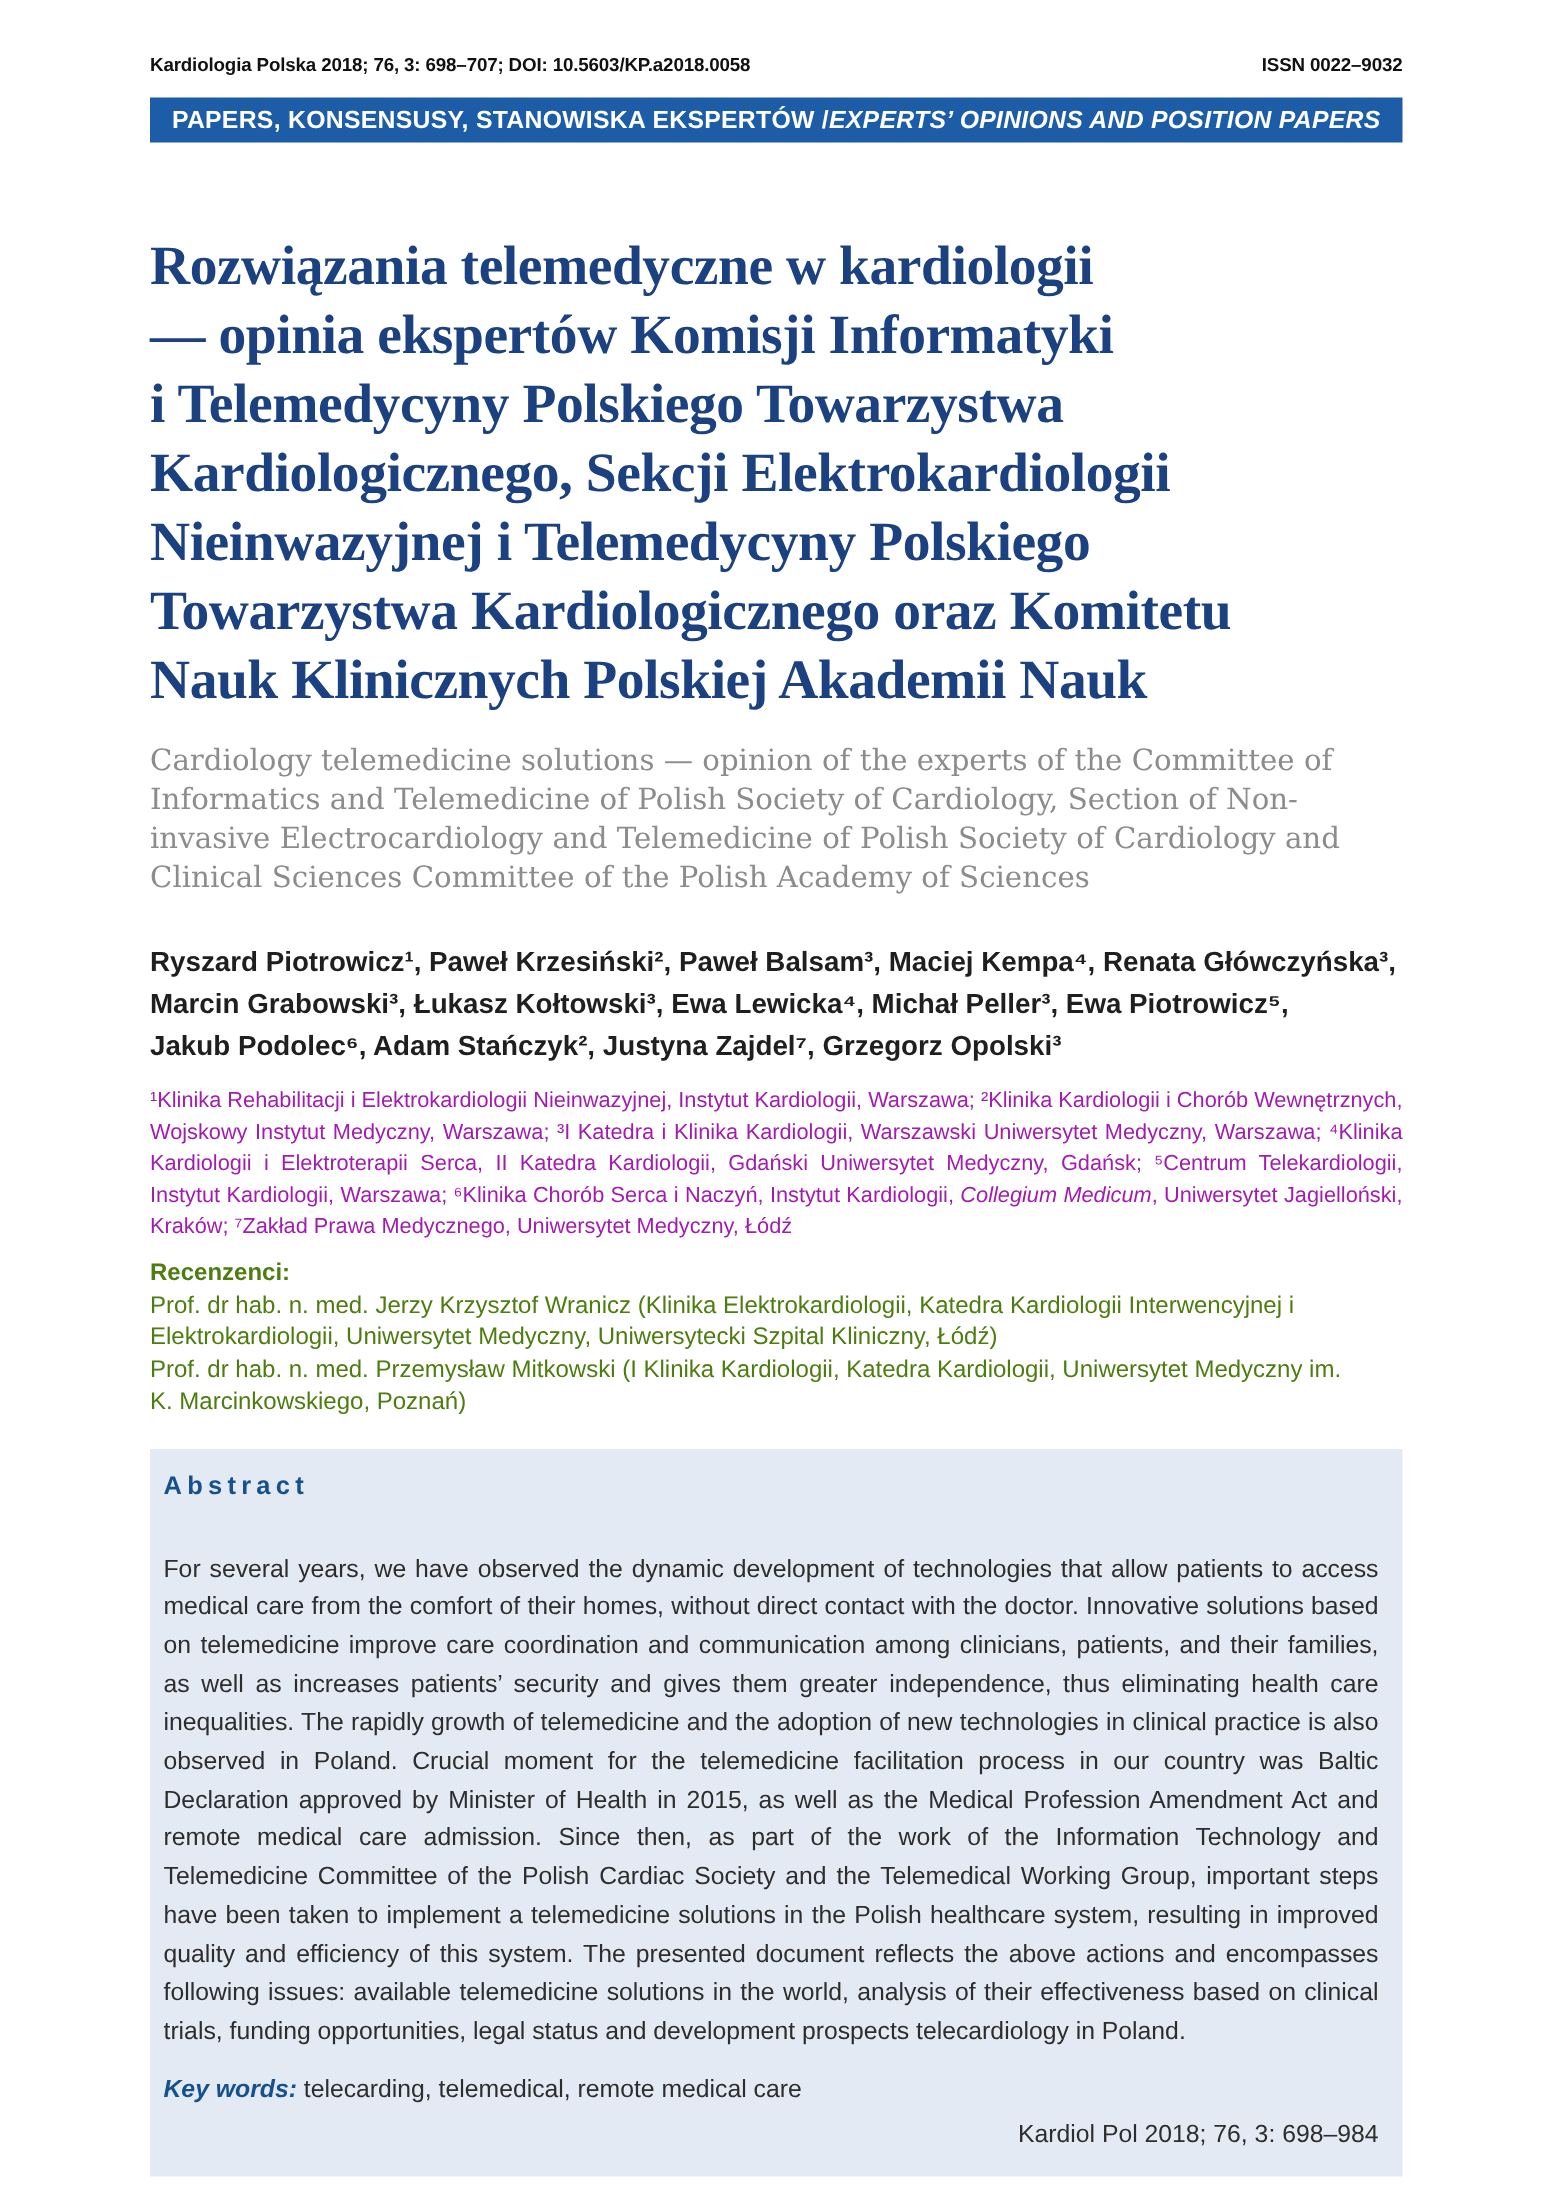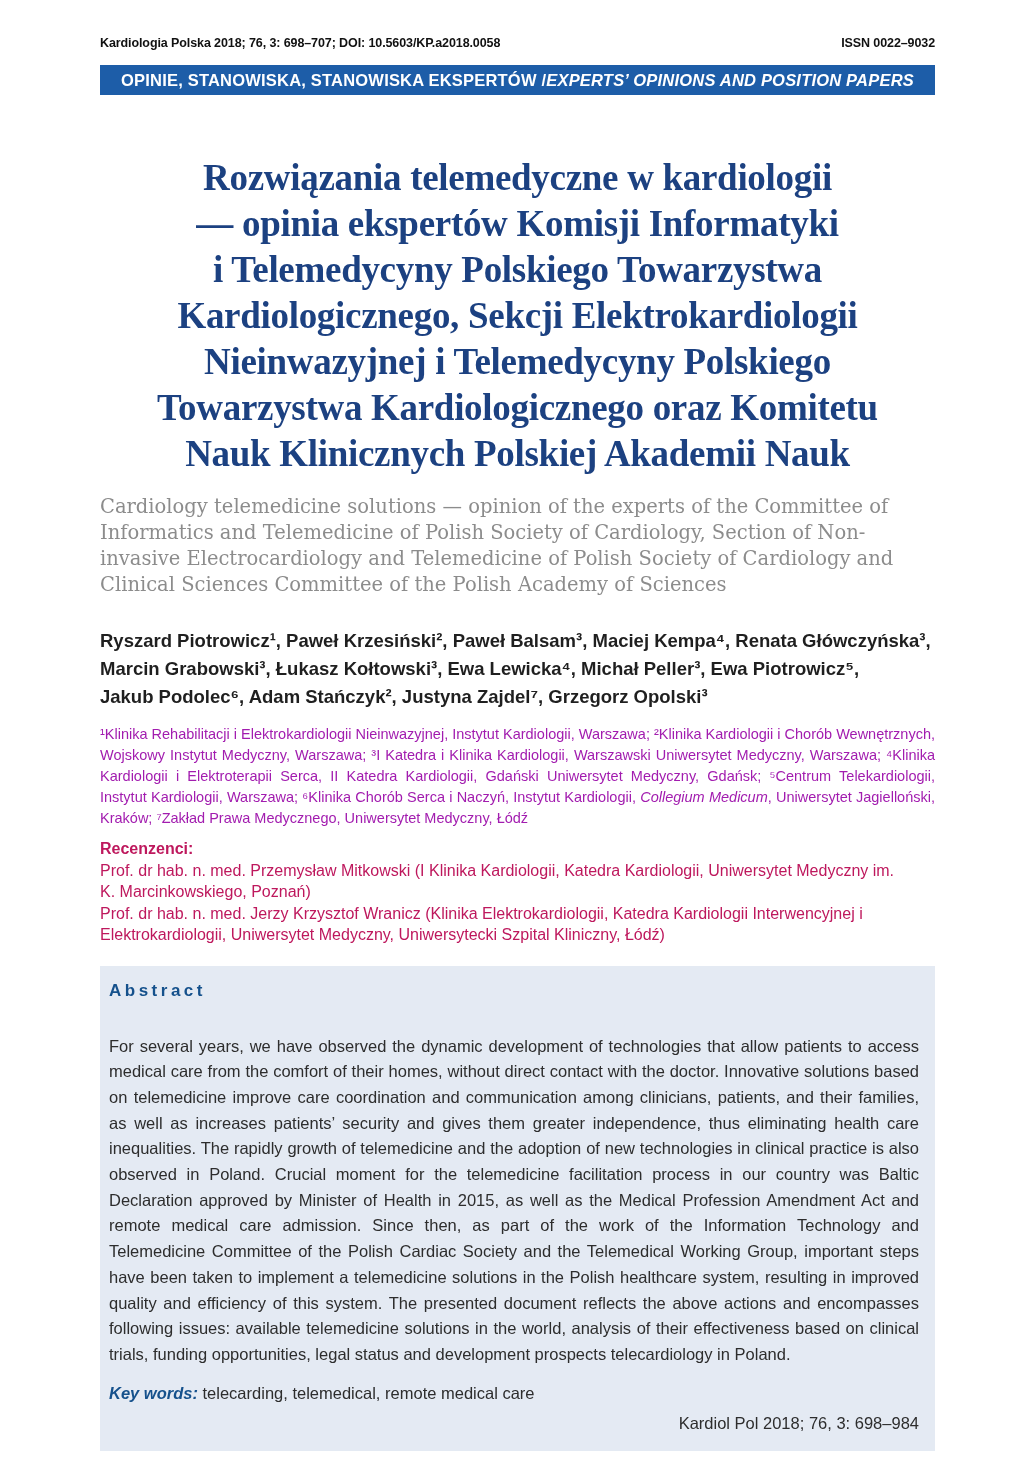--- a/index.html
+++ b/index.html
@@ -45,21 +45,21 @@
   
   .title {
     margin-top: 60px;
     font-family: "Liberation Serif", serif;
     font-weight: 700;
     font-size: 37px;
     line-height: 46px;
     color: #1c4181;
     letter-spacing: -0.3px;
   }
-  .title span { display: block; text-align: center; }
+  .title span { display: block; }
 
   
   .subtitle {
     margin-top: 17px;
     font-family: "DejaVu Serif", serif;
     font-size: 19.5px;
     line-height: 26px;
     color: #8c8c8c;
     max-width: 845px;
   }
@@ -82,21 +82,21 @@
     color: #a21caf;
     text-align: justify;
   }
   .affiliations .italic { font-style: italic; }
 
   
   .reviewers {
     margin-top: 9px;
     font-size: 16px;
     line-height: 21.5px;
-    color: #be185d;
+    color: #4d7c0f;
   }
   .reviewers .label { font-weight: 700; }
   .reviewers p { margin: 0 0 0 0; max-width: 800px; }
 
   
   .abstract-box {
     margin-top: 20px;
     background: #e4eaf3;
     padding: 15px 16px 18px 9px;
   }
@@ -139,21 +139,21 @@
 
 <div class="page">
   <div class="content">
 
     <div class="top-row">
       <span>Kardiologia Polska 2018; 76, 3: 698–707; DOI: 10.5603/KP.a2018.0058</span>
       <span>ISSN 0022–9032</span>
     </div>
 
     <div class="banner">
-      <span>OPINIE, STANOWISKA, STANOWISKA EKSPERTÓW / </span>
+      <span>PAPERS, KONSENSUSY, STANOWISKA EKSPERTÓW / </span>
         <span class="en">EXPERTS’ OPINIONS AND POSITION PAPERS</span>
     </div>
 
     <h1 class="title" style="margin:60px 0 0 0;">
       <span>Rozwiązania telemedyczne w kardiologii</span>
       <span>— opinia ekspertów Komisji Informatyki</span>
       <span>i Telemedycyny Polskiego Towarzystwa</span>
       <span>Kardiologicznego, Sekcji Elektrokardiologii</span>
       <span>Nieinwazyjnej i Telemedycyny Polskiego</span>
       <span>Towarzystwa Kardiologicznego oraz Komitetu</span>
@@ -167,22 +167,22 @@
       <span>Marcin Grabowski³, Łukasz Kołtowski³, Ewa Lewicka⁴, Michał Peller³, Ewa Piotrowicz⁵,</span>
       <span>Jakub Podolec⁶, Adam Stańczyk², Justyna Zajdel⁷, Grzegorz Opolski³</span>
     </div>
 
     <div class="affiliations">
       <span>¹Klinika Rehabilitacji i Elektrokardiologii Nieinwazyjnej, Instytut Kardiologii, Warszawa; ²Klinika Kardiologii i Chorób Wewnętrznych, Wojskowy Instytut Medyczny, Warszawa; ³I Katedra i Klinika Kardiologii, Warszawski Uniwersytet Medyczny, Warszawa; ⁴Klinika Kardiologii i Elektroterapii Serca, II Katedra Kardiologii, Gdański Uniwersytet Medyczny, Gdańsk; ⁵Centrum Telekardiologii, Instytut Kardiologii, Warszawa; ⁶Klinika Chorób Serca i Naczyń, Instytut Kardiologii, </span><span class="italic">Collegium Medicum</span><span>, Uniwersytet Jagielloński, Kraków; ⁷Zakład Prawa Medycznego, Uniwersytet Medyczny, Łódź</span>
     </div>
 
     <div class="reviewers">
       <div class="label">Recenzenci:</div>
+      <p>Prof. dr hab. n. med. Jerzy Krzysztof Wranicz (Klinika Elektrokardiologii, Katedra Kardiologii Interwencyjnej i Elektrokardiologii, Uniwersytet Medyczny, Uniwersytecki Szpital Kliniczny, Łódź)</p>
       <p>Prof. dr hab. n. med. Przemysław Mitkowski (I Klinika Kardiologii, Katedra Kardiologii, Uniwersytet Medyczny im. K. Marcinkowskiego, Poznań)</p>
-      <p>Prof. dr hab. n. med. Jerzy Krzysztof Wranicz (Klinika Elektrokardiologii, Katedra Kardiologii Interwencyjnej i Elektrokardiologii, Uniwersytet Medyczny, Uniwersytecki Szpital Kliniczny, Łódź)</p>
     </div>
 
     <div class="abstract-box">
       <div class="abstract-heading">Abstract</div>
       <div class="abstract-body">For several years, we have observed the dynamic development of technologies that allow patients to access medical care from the comfort of their homes, without direct contact with the doctor. Innovative solutions based on telemedicine improve care coordination and communication among clinicians, patients, and their families, as well as increases patients’ security and gives them greater independence, thus eliminating health care inequalities. The rapidly growth of telemedicine and the adoption of new technologies in clinical practice is also observed in Poland. Crucial moment for the telemedicine facilitation process in our country was Baltic Declaration approved by Minister of Health in 2015, as well as the Medical Profession Amendment Act and remote medical care admission. Since then, as part of the work of the Information Technology and Telemedicine Committee of the Polish Cardiac Society and the Telemedical Working Group, important steps have been taken to implement a telemedicine solutions in the Polish healthcare system, resulting in improved quality and efficiency of this system. The presented document reflects the above actions and encompasses following issues: available telemedicine solutions in the world, analysis of their effectiveness based on clinical trials, funding opportunities, legal status and development prospects telecardiology in Poland.</div>
       <div class="keywords-row">
         <span class="kw-label">Key words:</span><span> telecarding, telemedical, remote medical care</span>
       </div>
       <div class="abstract-citation">Kardiol Pol 2018; 76, 3: 698–984</div>
     </div>

